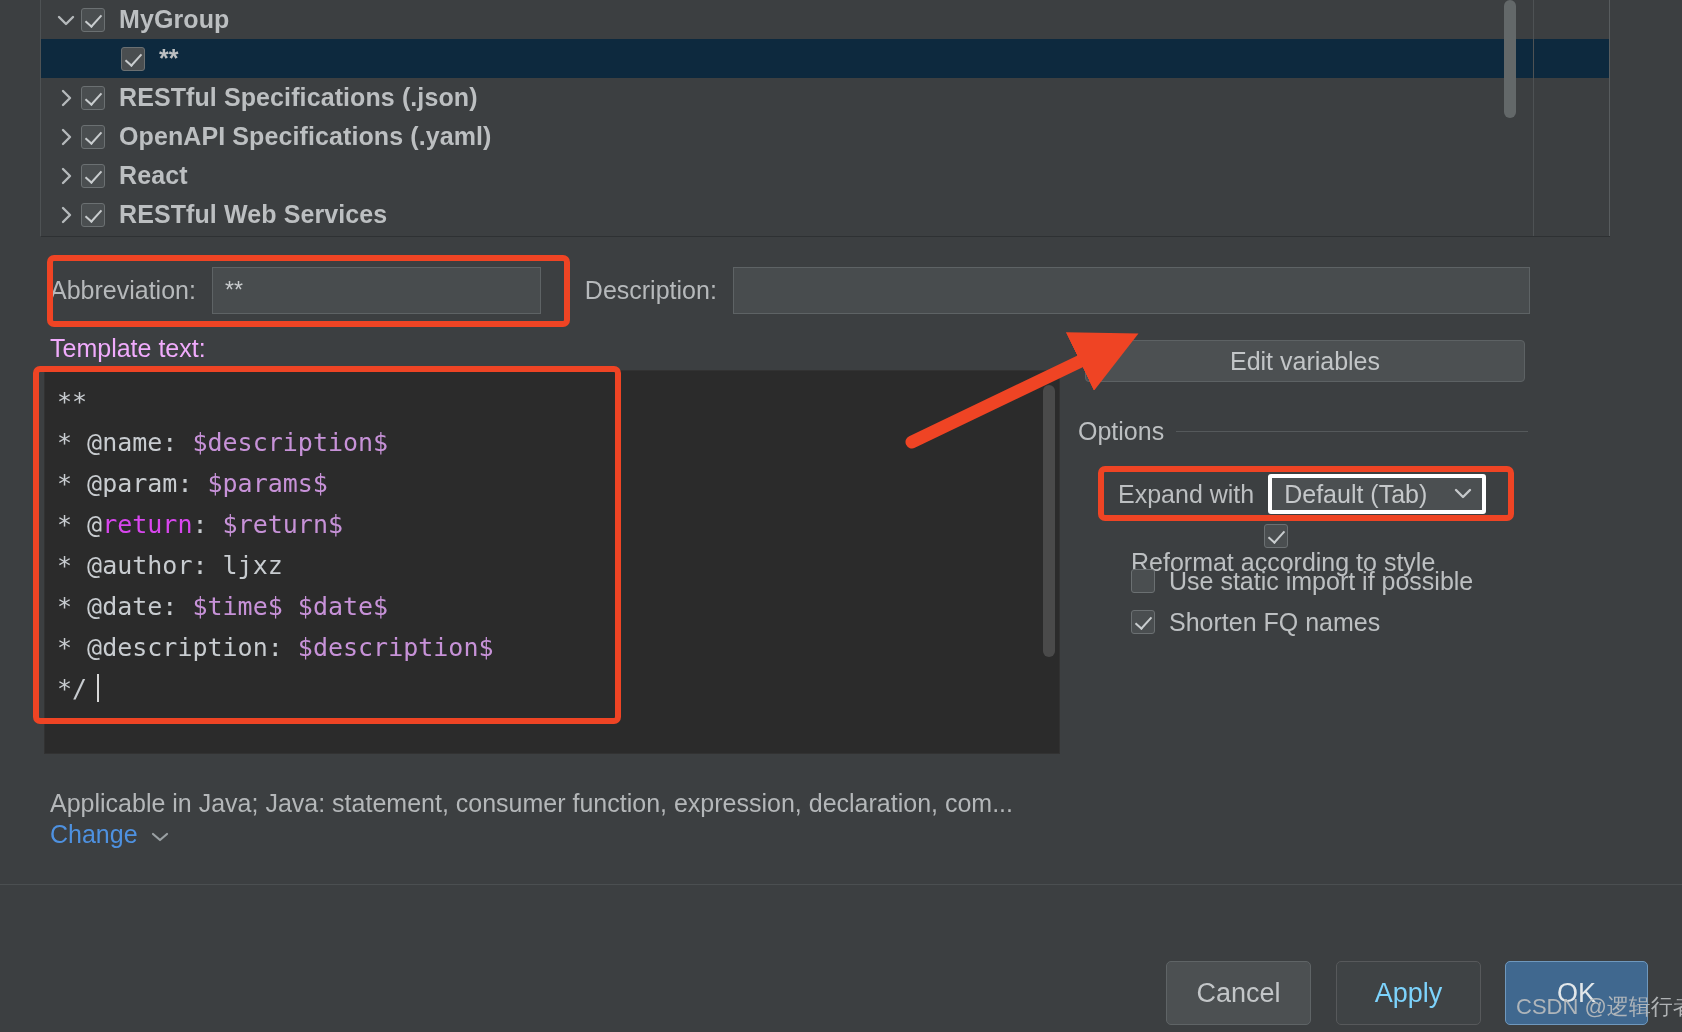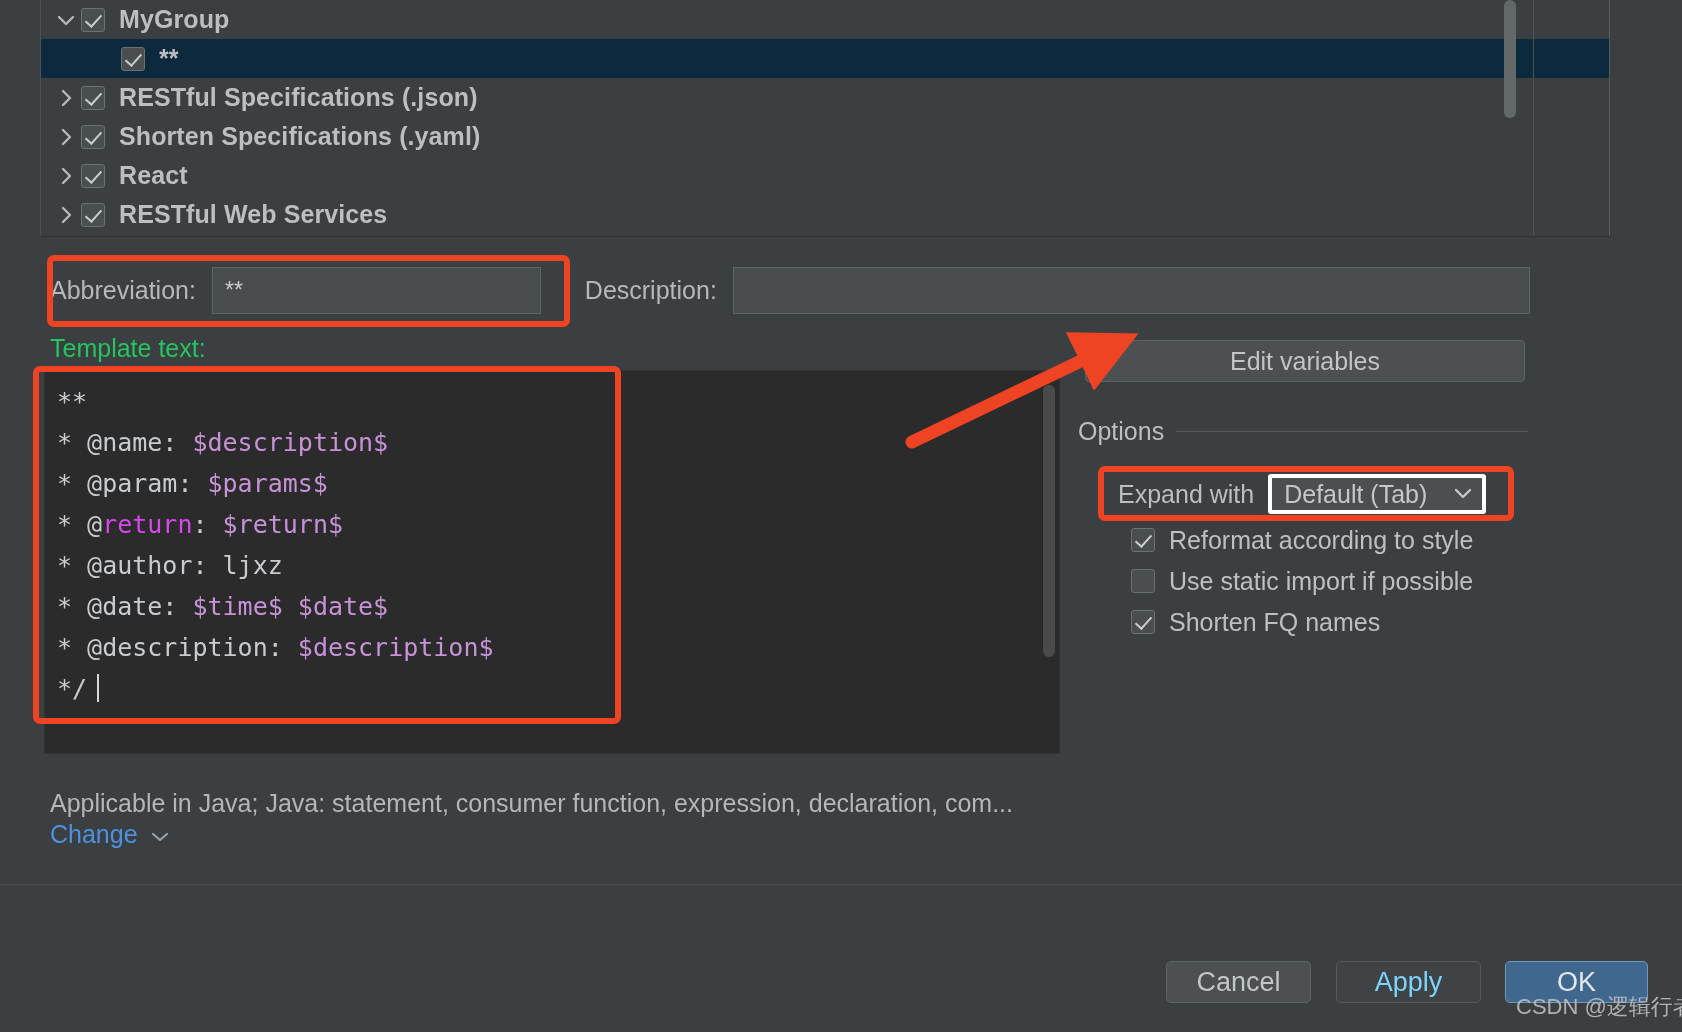--- a/index.html
+++ b/index.html
@@ -116,21 +116,21 @@
     border-radius: 7px;
     pointer-events: none;
   }
   #hl-abbrev { left: 47px; top: 255px; width: 523px; height: 72px; }
   #hl-template { left: 33px; top: 366px; width: 588px; height: 358px; }
   #hl-expand { left: 1098px; top: 466px; width: 416px; height: 55px; }
 
   
   .tpl-caption {
     position: absolute; left: 50px; top: 334px;
-    font-size: 25px; color: #22c55e;
+    font-size: 25px; color: #f0abfc;
   }
   .editor {
     position: absolute;
     left: 44px; top: 370px; width: 1016px; height: 384px;
     background: #2b2b2b;
     border: 1px solid #323232;
     overflow: hidden;
   }
   .code {
     padding: 10px 0 0 12px;
@@ -215,21 +215,21 @@
   .opt-check .box.checked::after {
     content: "";
     position: absolute;
     left: 7px; top: 2px;
     width: 7px; height: 14px;
     border: solid #c9cdcf;
     border-width: 0 2.5px 2.5px 0;
     transform: rotate(42deg);
   }
   .opt-check .txt { font-size: 25px; color: #bdc0c2; white-space: nowrap; }
-  #opt-reformat { top: 524px; }
+  #opt-reformat { top: 524px; flex-direction: column; }
   #opt-static   { top: 565px; }
   #opt-shorten  { top: 606px; }
 
   
   .applicable {
     position: absolute;
     left: 50px; top: 773px;
     font-size: 25px; color: #b4b7b9;
     white-space: nowrap;
     margin-top: 16px;
@@ -245,21 +245,21 @@
 
   .divider {
     position: absolute;
     left: 0; top: 884px; width: 1682px; height: 1px;
     background: #4b4f51;
   }
 
   
   .btn {
     position: absolute;
-    height: 42px;
+    height: 64px;
     border-radius: 5px;
     font-size: 27px;
     font-family: "Liberation Sans", sans-serif;
     display: flex; align-items: center; justify-content: center;
     cursor: default;
   }
   #btn-cancel {
     left: 1166px; top: 961px; width: 145px;
     background: #4c5052; border: 1px solid #5f6466; color: #c3c6c8;
   }
@@ -315,21 +315,21 @@
           <span class="cbx checked"></span>
           <span class="tree-label">RESTful Specifications (.json)</span>
         </div>
         <div class="tree-row">
           <div class="twisty">
             <svg width="14" height="20" viewBox="0 0 14 20">
               <path d="M4 3 L11 10 L4 17" stroke="#b5b9bb" stroke-width="2.4" fill="none" stroke-linecap="round" stroke-linejoin="round"></path>
             </svg>
           </div>
           <span class="cbx checked"></span>
-          <span class="tree-label">Shorten Specifications (.yaml)</span>
+          <span class="tree-label">OpenAPI Specifications (.yaml)</span>
         </div>
         <div class="tree-row">
           <div class="twisty">
             <svg width="14" height="20" viewBox="0 0 14 20">
               <path d="M4 3 L11 10 L4 17" stroke="#b5b9bb" stroke-width="2.4" fill="none" stroke-linecap="round" stroke-linejoin="round"></path>
             </svg>
           </div>
           <span class="cbx checked"></span>
           <span class="tree-label">React</span>
         </div>

